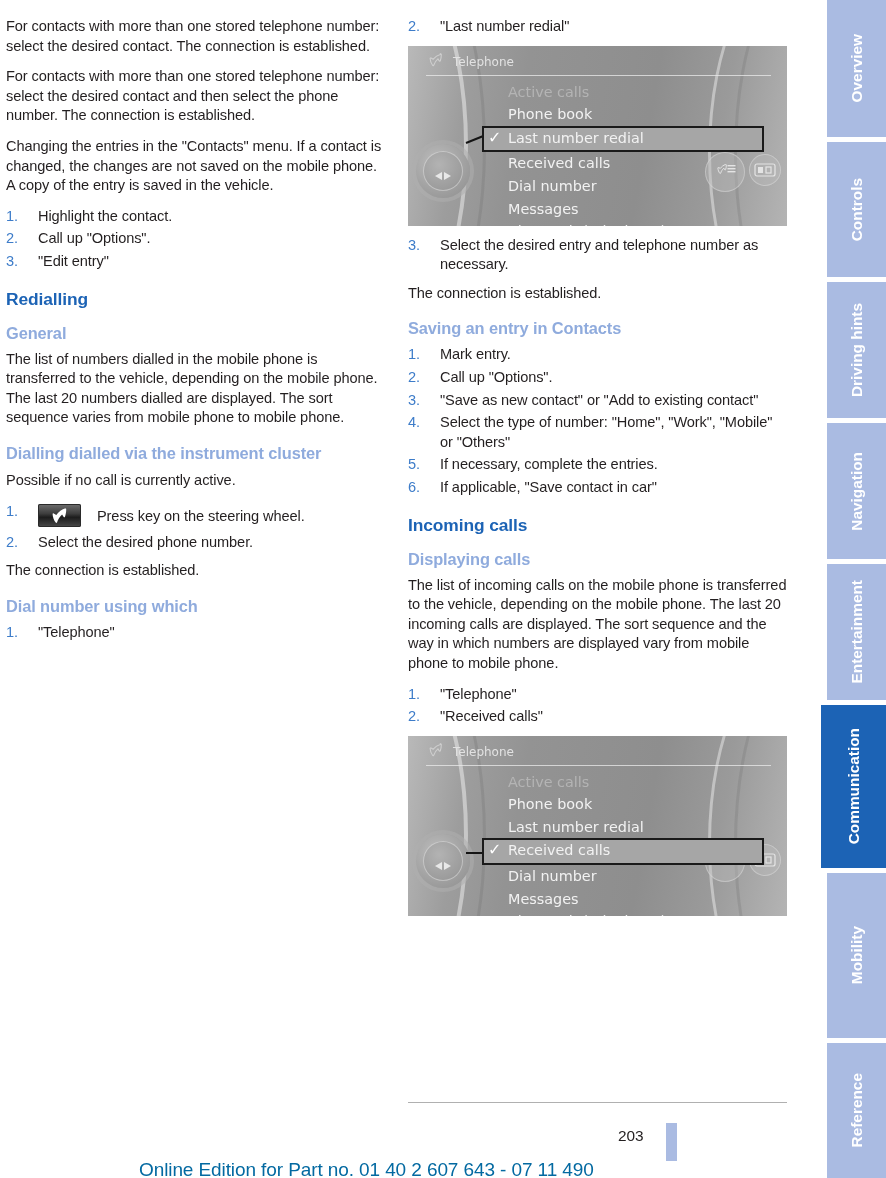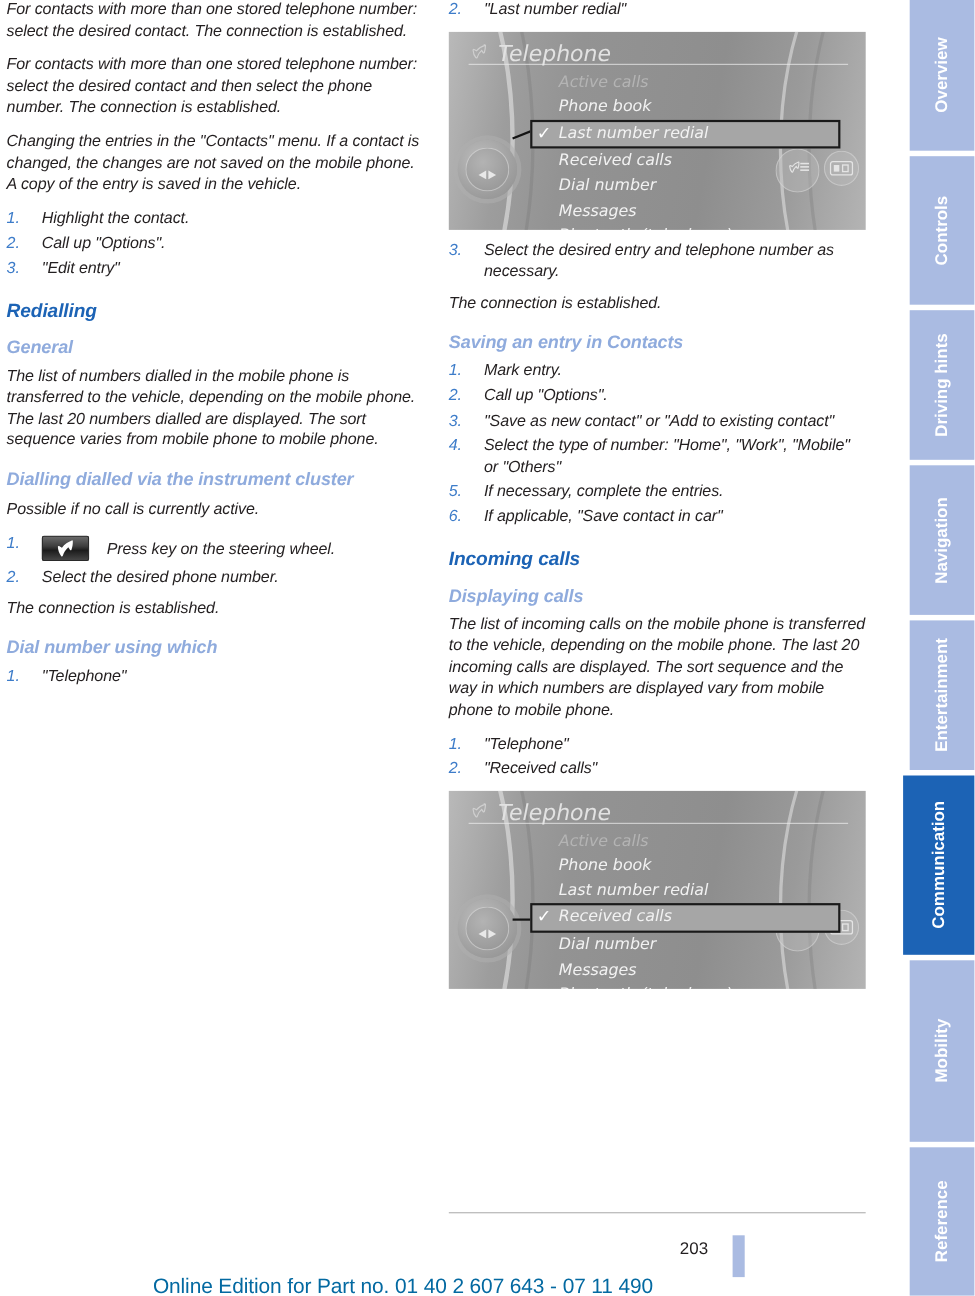--- a/index.html
+++ b/index.html
@@ -25,23 +25,22 @@
 
   #content-area {
     position: absolute;
     left: 0; top: 0;
     width: 800px;
     height: 1178px;
   }
 
   .column {
     position: absolute;
-    top: 0;
+    top: 17px;
     width: 379px;
-    font-style: italic;
   }
   #col-left  { left: 6px; }
   #col-right { left: 408px; }
 
   
   p.body-text {
     font-size: 14.6px;
     line-height: 19.6px;
     margin: 0 0 11px 0;
     color: #231f20;
@@ -129,21 +128,21 @@
   .idrive .arc.a1 { left: -148px; top: -120px; width: 200px; height: 430px; border-width: 4px; border-color: rgba(235,235,235,0.55); }
   .idrive .arc.a2 { left: -128px; top: -132px; width: 200px; height: 460px; border-width: 3px; border-color: rgba(120,120,120,0.35); }
   .idrive .arc.a3 { left: 300px; top: -96px; width: 190px; height: 400px; border-color: rgba(235,235,235,0.5); }
   .idrive .arc.a4 { left: 326px; top: -110px; width: 190px; height: 430px; border-color: rgba(120,120,120,0.3); }
 
   .idrive .title-row {
     position: absolute;
     left: 18px; top: 7px;
     display: flex; align-items: center;
     color: #dcdcdc;
-    font-size: 20px;
+    font-size: 12px;
   }
   .idrive .title-row .tele-label { margin-left: 8px; color: #e2e2e2; }
   .idrive .divider {
     position: absolute;
     left: 18px; top: 29px;
     width: 345px; height: 1px;
     background: rgba(235,235,235,0.75);
   }
 
   .idrive .menu {

